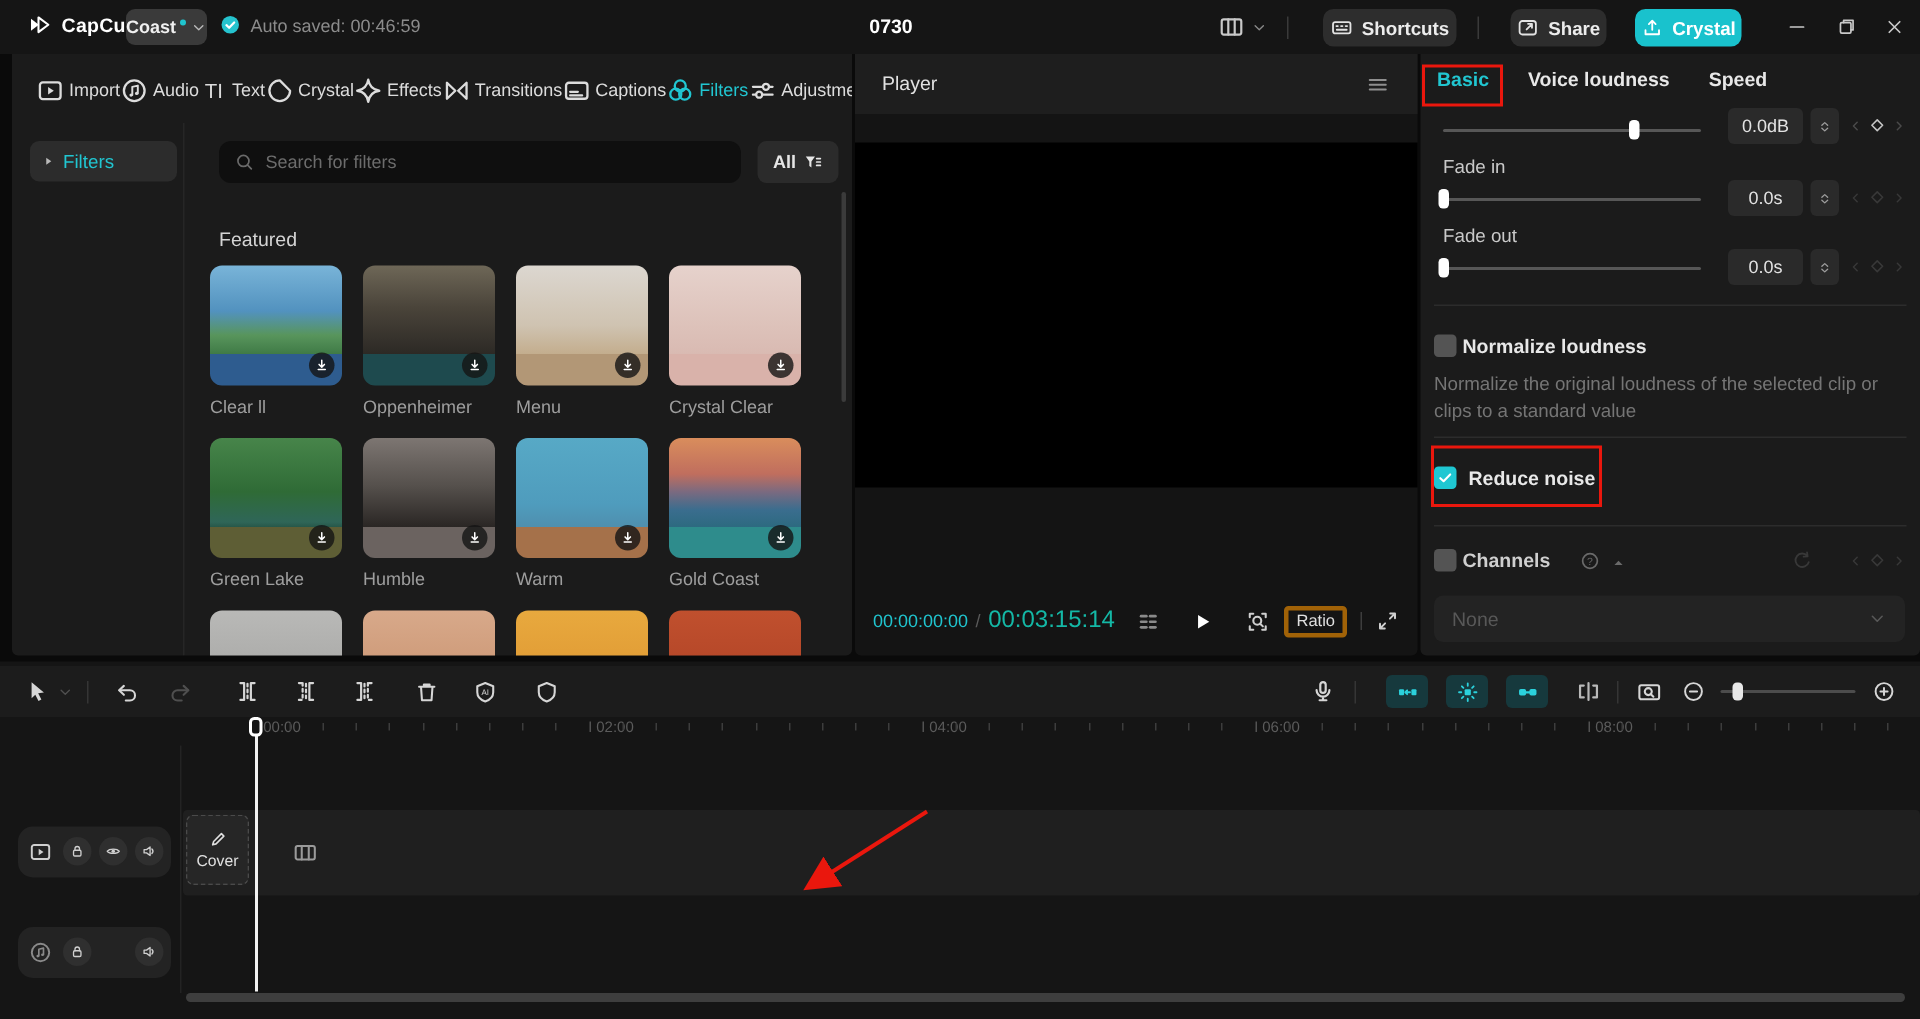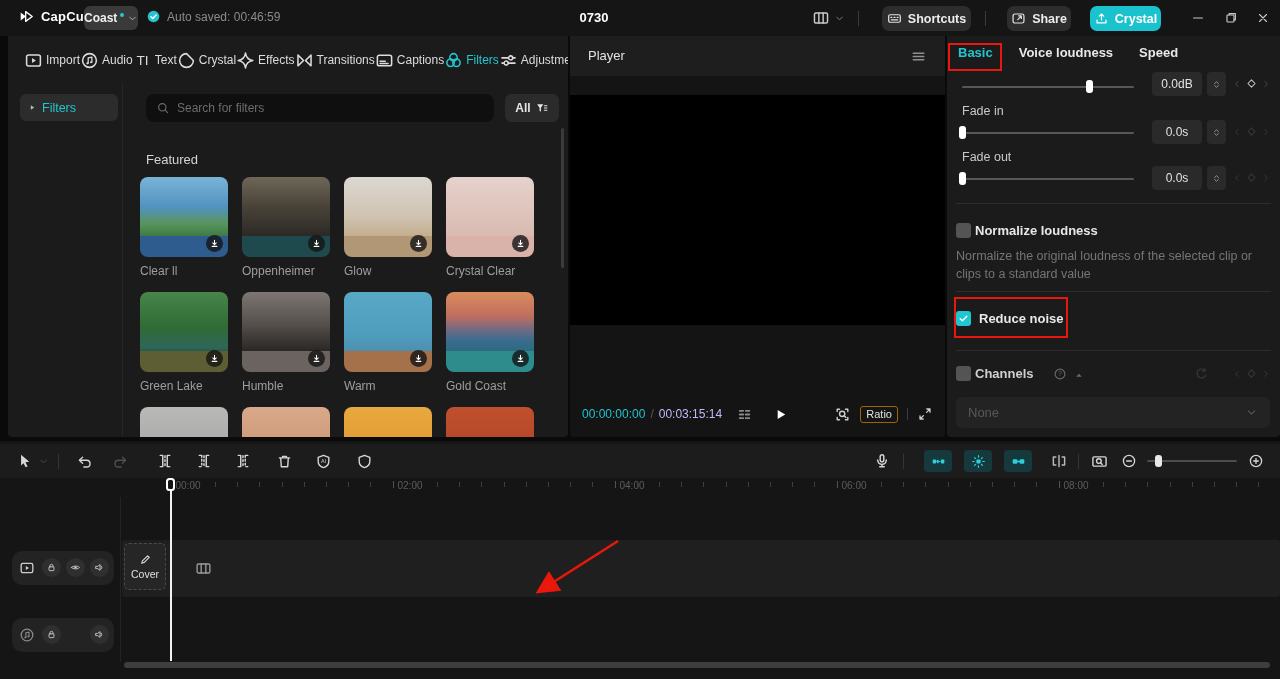--- a/index.html
+++ b/index.html
@@ -59,26 +59,26 @@
 
   
   #player-panel{position:absolute;left:570px;top:36px;width:375px;height:401px;background:#141414;border-radius:0 0 4px 4px}
   #player-header{position:absolute;left:0;top:0;width:375px;height:40px;background:#1e1e1e}
   #player-title{left:18px;top:12px;font-size:13px;color:#e2e2e2}
   #player-menu{left:340px;top:12px;width:17px;height:17px;color:#8f8f8f}
   #video-area{left:0;top:59px;width:375px;height:230px;background:#000}
   #player-controls{left:0;top:366px;width:375px;height:24px;display:flex;align-items:center;padding:0 12px}
   #cur-time{color:#20c5cf;font-size:12px}
   #time-sep{color:#5a5a5a;margin:0 5px}
-  #total-time{color:#c4b5fd;font-size:12px}
+  #total-time{color:#14b8a6;font-size:16px}
   #frames-ico{width:17px;height:17px;color:#8a8a8a;margin-left:14px}
   #play-btn{width:15px;height:15px;color:#fff;margin-left:20px}
   #pc-right{margin-left:auto;display:flex;align-items:center;gap:9px}
   #focus-ico{width:17px;height:17px;color:#cfcfcf}
-  #ratio-btn{border:1px solid #a16207;border-radius:3px;color:#e0e0e0;font-size:11px;padding:1px 5px 2px 5px}
+  #ratio-btn{border:3px solid #a16207;border-radius:3px;color:#e0e0e0;font-size:11px;padding:1px 5px 2px 5px}
   .pc-div{width:1px;height:12px;background:#3d3d3d}
   #expand-ico{width:16px;height:16px;color:#cfcfcf}
 
   
   #inspector{position:absolute;left:947px;top:36px;width:333px;height:401px;background:#1b1b1b;border-radius:0 0 4px 4px}
   #insp-tabs{position:absolute;left:11px;top:9px;display:flex;gap:26px}
   .insp-tab{font-size:13px;font-weight:700;color:#e8e8e8}
   .insp-tab.active{color:#21c6d1}
   .slider{position:absolute;height:13px}
   .slider .track{position:absolute;left:0;right:0;top:6px;height:2px;background:#575757;border-radius:1px}
@@ -384,21 +384,21 @@
         <div class="filter-card">
           <div class="filter-thumb" style="background: linear-gradient(rgb(220, 215, 208) 0%, rgb(207, 195, 177) 50%, rgb(195, 173, 141) 74%, rgb(178, 151, 118) 74%, rgb(178, 151, 118) 100%);">
             <span class="dl-badge">
               <span class="icon">
                 <svg viewBox="0 0 16 16" fill="none" stroke="currentColor" stroke-width="1.3" stroke-linecap="round" stroke-linejoin="round">
                   <path d="M8 3.2 V9.4 M5.4 7.2 L8 9.8 L10.6 7.2 M4.6 12.2 H11.4" stroke-width="1.5"></path>
                 </svg>
               </span>
             </span>
           </div>
-          <div class="filter-name">Glow</div>
+          <div class="filter-name">Menu</div>
         </div>
         <div class="filter-card">
           <div class="filter-thumb" style="background: linear-gradient(rgb(230, 210, 204) 0%, rgb(221, 194, 186) 50%, rgb(217, 186, 178) 74%, rgb(217, 178, 170) 74%, rgb(217, 178, 170) 100%);">
             <span class="dl-badge">
               <span class="icon">
                 <svg viewBox="0 0 16 16" fill="none" stroke="currentColor" stroke-width="1.3" stroke-linecap="round" stroke-linejoin="round">
                   <path d="M8 3.2 V9.4 M5.4 7.2 L8 9.8 L10.6 7.2 M4.6 12.2 H11.4" stroke-width="1.5"></path>
                 </svg>
               </span>
             </span>

